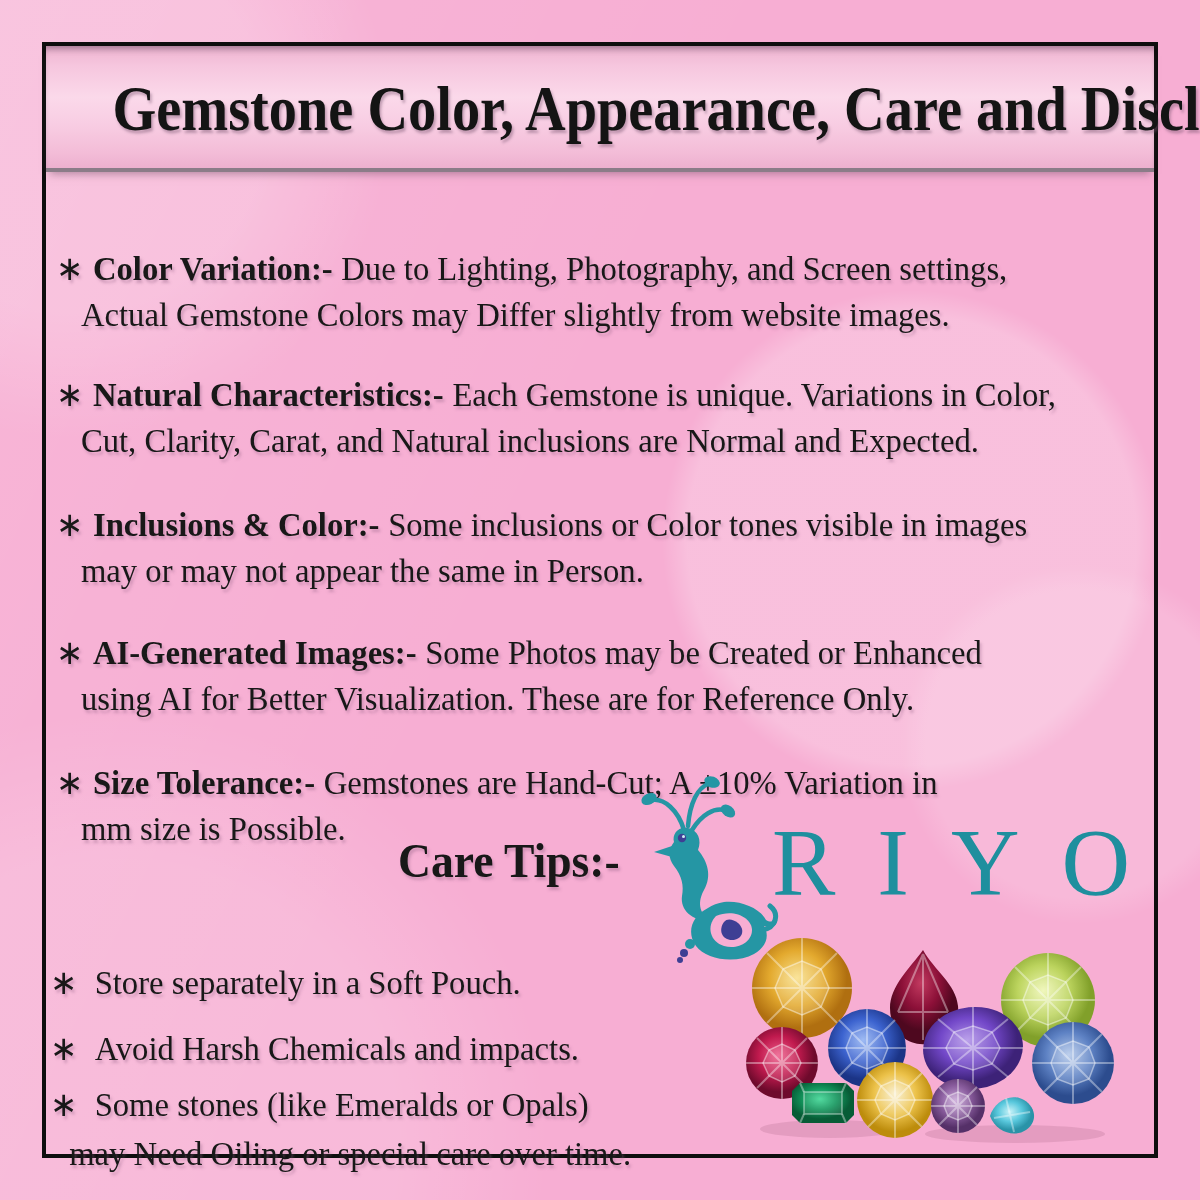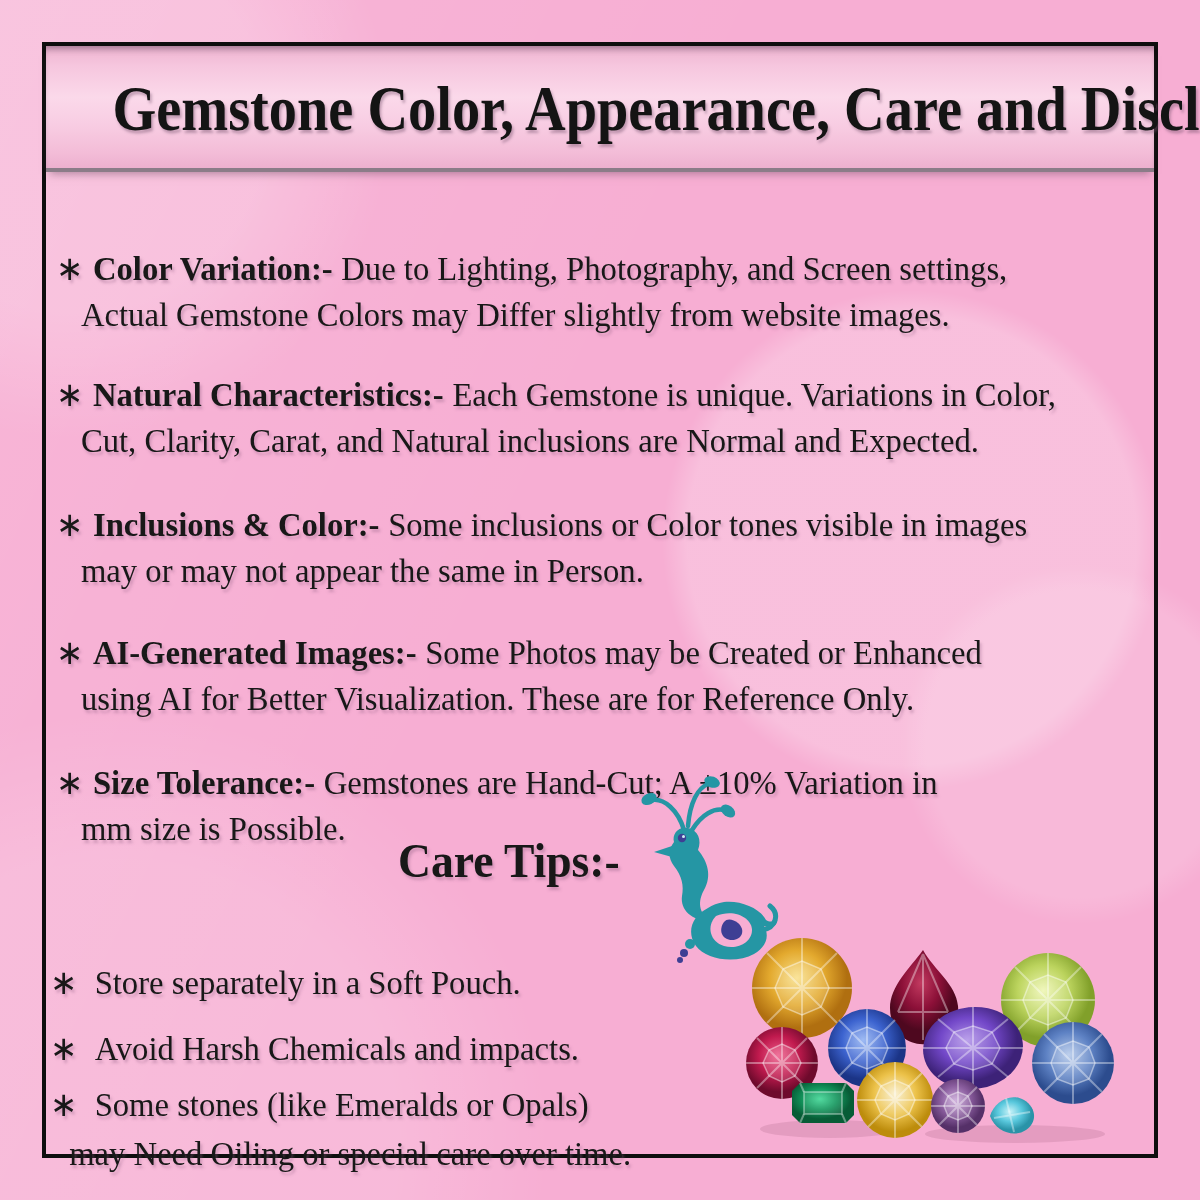--- a/index.html
+++ b/index.html
@@ -113,20 +113,21 @@
     <circle cx="72" cy="195" r="4" fill="#3e3f94"></circle>
     <circle cx="68" cy="202" r="3" fill="#3e3f94"></circle>
     <circle cx="70" cy="80" r="4.2" fill="#3e3f94"></circle>
     <circle cx="71.5" cy="78.5" r="1.5" fill="#cfeef2"></circle>
     <path d="M96,150 C80,158 74,174 84,188 C94,202 124,206 142,196 C154,189 158,178 152,168 C162,172 170,164 162,156 C166,162 160,166 154,162 C148,150 128,142 112,144 C106,145 100,147 96,150 Z" fill="#2596a4"></path>
     <path d="M104,158 C94,168 98,184 112,188 C126,192 140,184 140,172 C140,160 122,150 104,158 Z" fill="#f7aed3"></path>
     <path d="M112,164 C106,172 110,182 120,182 C130,182 134,172 126,165 C121,161 115,160 112,164 Z" fill="#3e3f94"></path>
     <path d="M150,172 C164,170 168,156 158,148" fill="none" stroke="#2596a4" stroke-width="5" stroke-linecap="round"></path>
   </svg>
 
+  <div class="brand">RIYO</div>
 
   <p class="tip t1">
     <span class="marker">∗</span><span class="rest">Store separately in a Soft Pouch.</span>
   </p>
   <p class="tip t2">
     <span class="marker">∗</span><span class="rest">Avoid Harsh Chemicals and impacts.</span>
   </p>
   <p class="tip t3">
     <span class="marker">∗</span><span class="rest">Some stones (like Emeralds or Opals)</span><span class="l2">may Need Oiling or special care over time.</span>
   </p>

